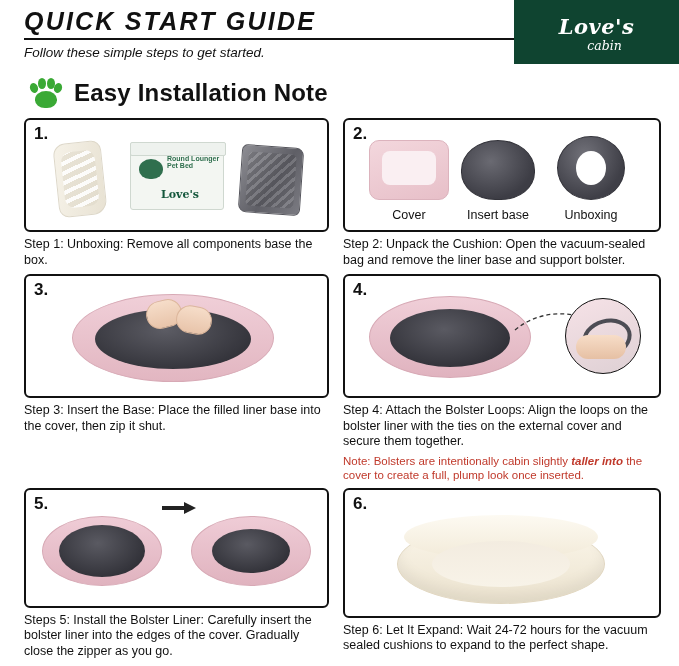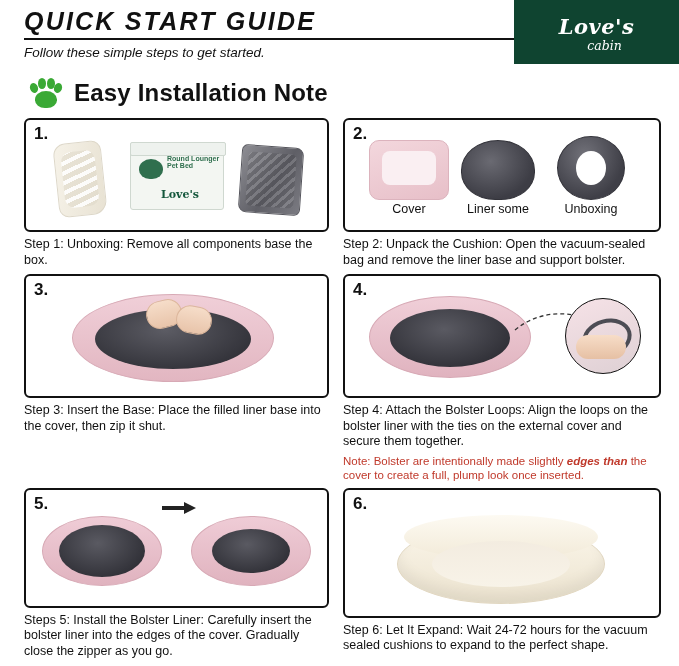--- a/index.html
+++ b/index.html
@@ -205,21 +205,21 @@
   }
   .bag::after{
     content:"";position:absolute;inset:6px;
     background:repeating-linear-gradient(135deg, rgba(255,255,255,.12) 0 3px, rgba(0,0,0,.10) 3px 7px);
     border-radius:5px;
   }
 
   
   .p2 { height: 110px; }
   .s2item { position:absolute; text-align:center; }
-  .s2label { font-size: 12.5px; margin-top: 2px; }
+  .s2label { font-size: 12.5px; margin-top: 8px; }
   .cover-sq {
     width: 78px; height: 58px;
     background: linear-gradient(160deg,#f3d7dd,#e7bfc8);
     border: 1px solid #dcb3bd; border-radius: 10px;
     position: relative;
   }
   .cover-sq::after{
     content:""; position:absolute; left:12px; top:10px; width:54px; height:34px;
     background:#faeff2; border-radius:8px;
   }
@@ -399,21 +399,21 @@
     <div class="col right">
       <div class="panel p2">
         <div class="num">2.</div>
         <div class="art">
           <div class="s2item" style="left:24px; top:20px;">
             <div class="cover-sq"></div>
             <div class="s2label">Cover</div>
           </div>
           <div class="s2item" style="left:116px; top:20px;">
             <div class="liner"></div>
-            <div class="s2label">Liner some</div>
+            <div class="s2label">Insert base</div>
           </div>
           <div class="s2item" style="left:212px; top:16px;">
             <div class="bolster-ring"></div>
             <div class="s2label">Unboxing</div>
           </div>
         </div>
       </div>
       <div class="caption">Step 2: Unpack the Cushion: Open the vacuum-sealed bag and remove the liner base and support bolster.</div>
     </div>
   </div>
@@ -445,21 +445,21 @@
             <path d="M2 20 C 26 0, 58 0, 80 12" fill="none" stroke="#333" stroke-width="1.3" stroke-dasharray="4 3"></path>
             <polygon points="80,12 72,9 75,16" fill="#333"></polygon>
           </svg>
           <div class="zoomcircle">
             <div class="loop"></div>
             <div class="fing"></div>
           </div>
         </div>
       </div>
       <div class="caption">Step 4: Attach the Bolster Loops: Align the loops on the bolster liner with the ties on the external cover and secure them together.</div>
-      <div class="note"><span>Note: Bolster are intentionally made slightly </span><i>edges than</i><span> the cover to create a full, plump look once inserted.</span></div>
+      <div class="note"><span>Note: Bolsters are intentionally cabin slightly </span><i>taller into</i><span> the cover to create a full, plump look once inserted.</span></div>
     </div>
   </div>
 
   <div class="row">
 
     <div class="col">
       <div class="panel p5">
         <div class="num">5.</div>
         <div class="art">
           <div class="bed5a">

